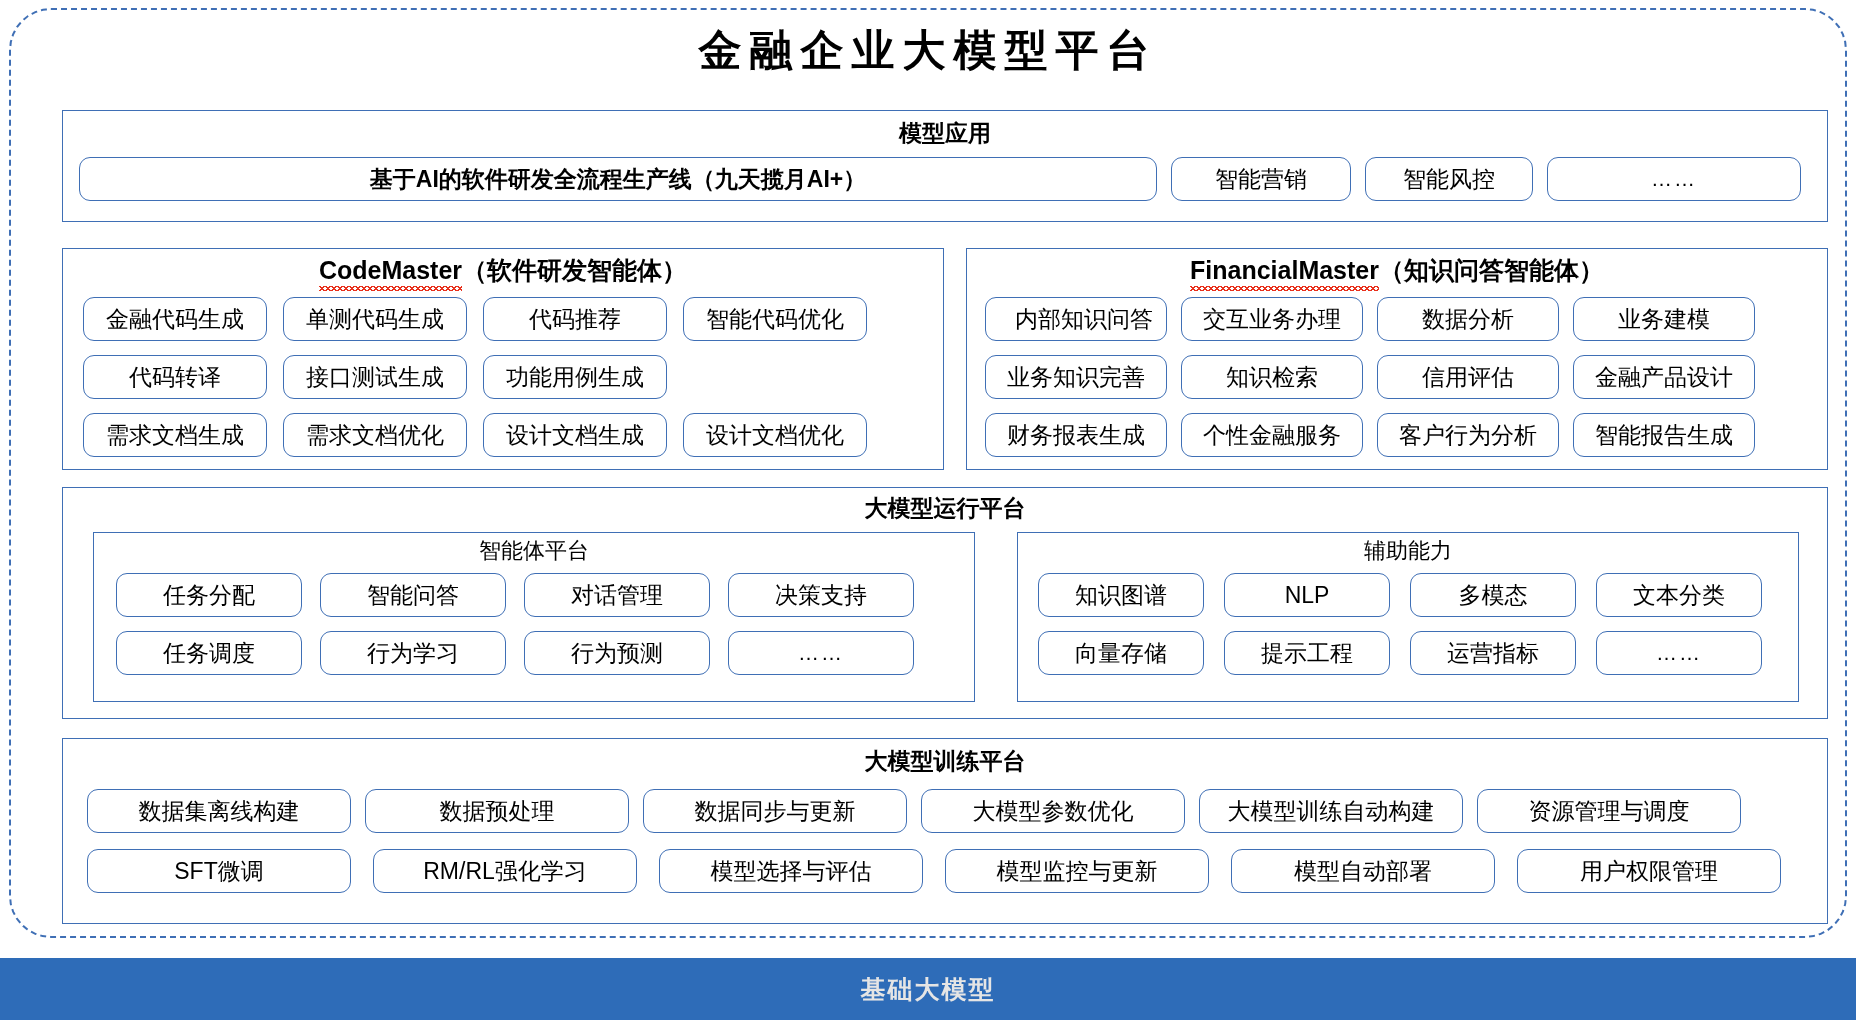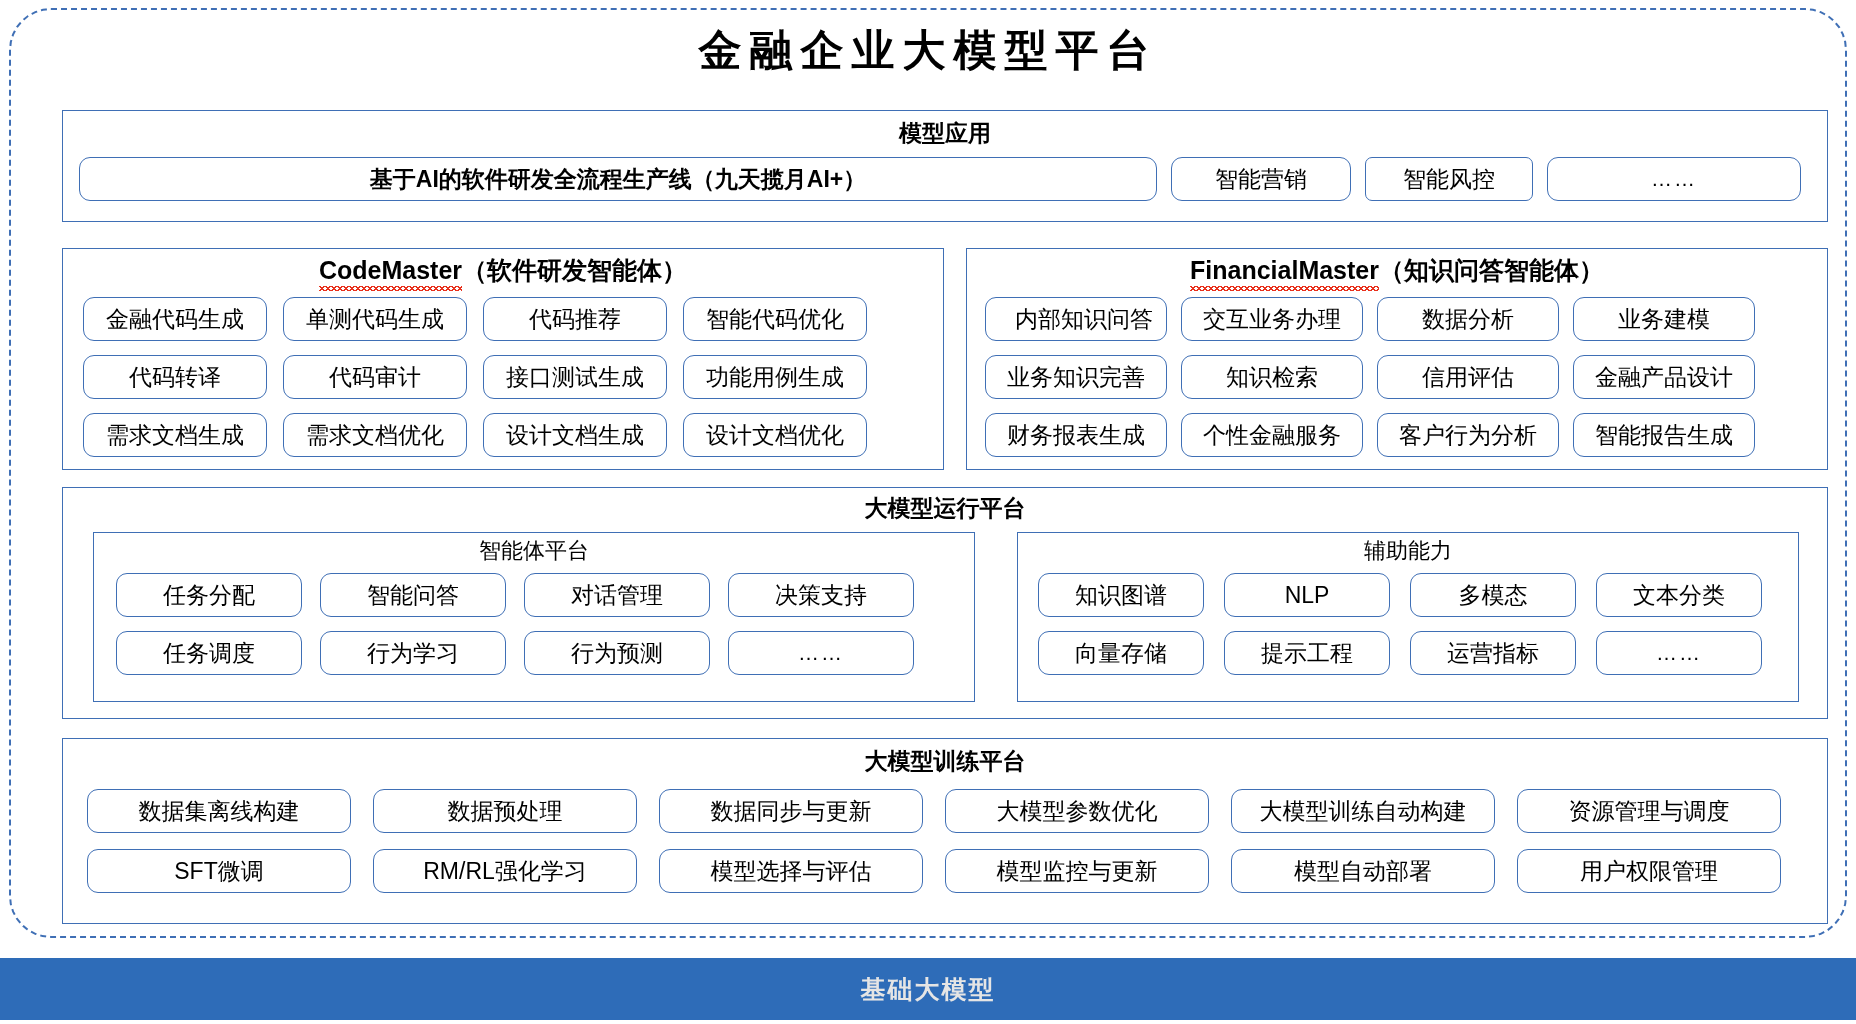--- a/index.html
+++ b/index.html
@@ -140,40 +140,39 @@
   <div class="outer-frame"></div>
 
   <div class="main-title">金融企业大模型平台</div>
 
   <div class="panel" style="left:62px; top:110px; width:1766px; height:112px;">
     <div class="panel-title" style="margin-top:10px;">模型应用</div>
 
     <div class="pill-row" style="left:16px; top:46px; width:1734px; gap:14px;">
       <div class="pill bold" style="width:1078px; height:44px;">基于AI的软件研发全流程生产线（九天揽月AI+）</div>
       <div class="pill" style="width:180px; height:44px;text-align:right;">智能营销</div>
-      <div class="pill" style="width:168px; height:44px;border-radius:7px;">智能风控</div>
+      <div class="pill" style="width:168px; height:44px;">智能风控</div>
       <div class="pill dots" style="width:254px; height:44px;">……</div>
     </div>
   </div>
 
   <div class="panel" style="left:62px; top:248px; width:882px; height:222px;">
     <div class="panel-title" style="margin-top:8px; font-size:25px;text-align:center;">
       <span class="squiggle">CodeMaster</span><span>（软件研发智能体）</span>
     </div>
 
     <div class="pill-row" style="left:20px; top:48px; gap:16px;">
       <div class="pill" style="width:184px; height:44px;">金融代码生成</div>
       <div class="pill" style="width:184px; height:44px;">单测代码生成</div>
       <div class="pill" style="width:184px; height:44px;">代码推荐</div>
       <div class="pill" style="width:184px; height:44px;">智能代码优化</div>
     </div>
 
     <div class="pill-row" style="left:20px; top:106px; gap:16px;">
       <div class="pill" style="width:184px; height:44px;">代码转译</div>
-      <div class="pill" style="width:184px; height:44px;">代码审计</div>
       <div class="pill" style="width:184px; height:44px;">接口测试生成</div>
       <div class="pill" style="width:184px; height:44px;">功能用例生成</div>
     </div>
 
     <div class="pill-row" style="left:20px; top:164px; gap:16px;">
       <div class="pill" style="width:184px; height:44px;">需求文档生成</div>
       <div class="pill" style="width:184px; height:44px;">需求文档优化</div>
       <div class="pill" style="width:184px; height:44px;">设计文档生成</div>
       <div class="pill" style="width:184px; height:44px;">设计文档优化</div>
     </div>
@@ -242,21 +241,21 @@
         <div class="pill" style="width:166px; height:44px;">提示工程</div>
         <div class="pill" style="width:166px; height:44px;">运营指标</div>
         <div class="pill dots" style="width:166px; height:44px;">……</div>
       </div>
     </div>
   </div>
 
   <div class="panel" style="left:62px; top:738px; width:1766px; height:186px;">
     <div class="panel-title" style="margin-top:10px;">大模型训练平台</div>
 
-    <div class="pill-row" style="left:24px; top:50px; gap:22px;">
+    <div class="pill-row" style="left:24px; top:50px; gap:14px;">
       <div class="pill" style="width:264px; height:44px;">数据集离线构建</div>
       <div class="pill" style="width:264px; height:44px;">数据预处理</div>
       <div class="pill" style="width:264px; height:44px;">数据同步与更新</div>
       <div class="pill" style="width:264px; height:44px;">大模型参数优化</div>
       <div class="pill" style="width:264px; height:44px;">大模型训练自动构建</div>
       <div class="pill" style="width:264px; height:44px;">资源管理与调度</div>
     </div>
 
     <div class="pill-row" style="left:24px; top:110px; gap:22px;">
       <div class="pill" style="width:264px; height:44px;">SFT微调</div>

